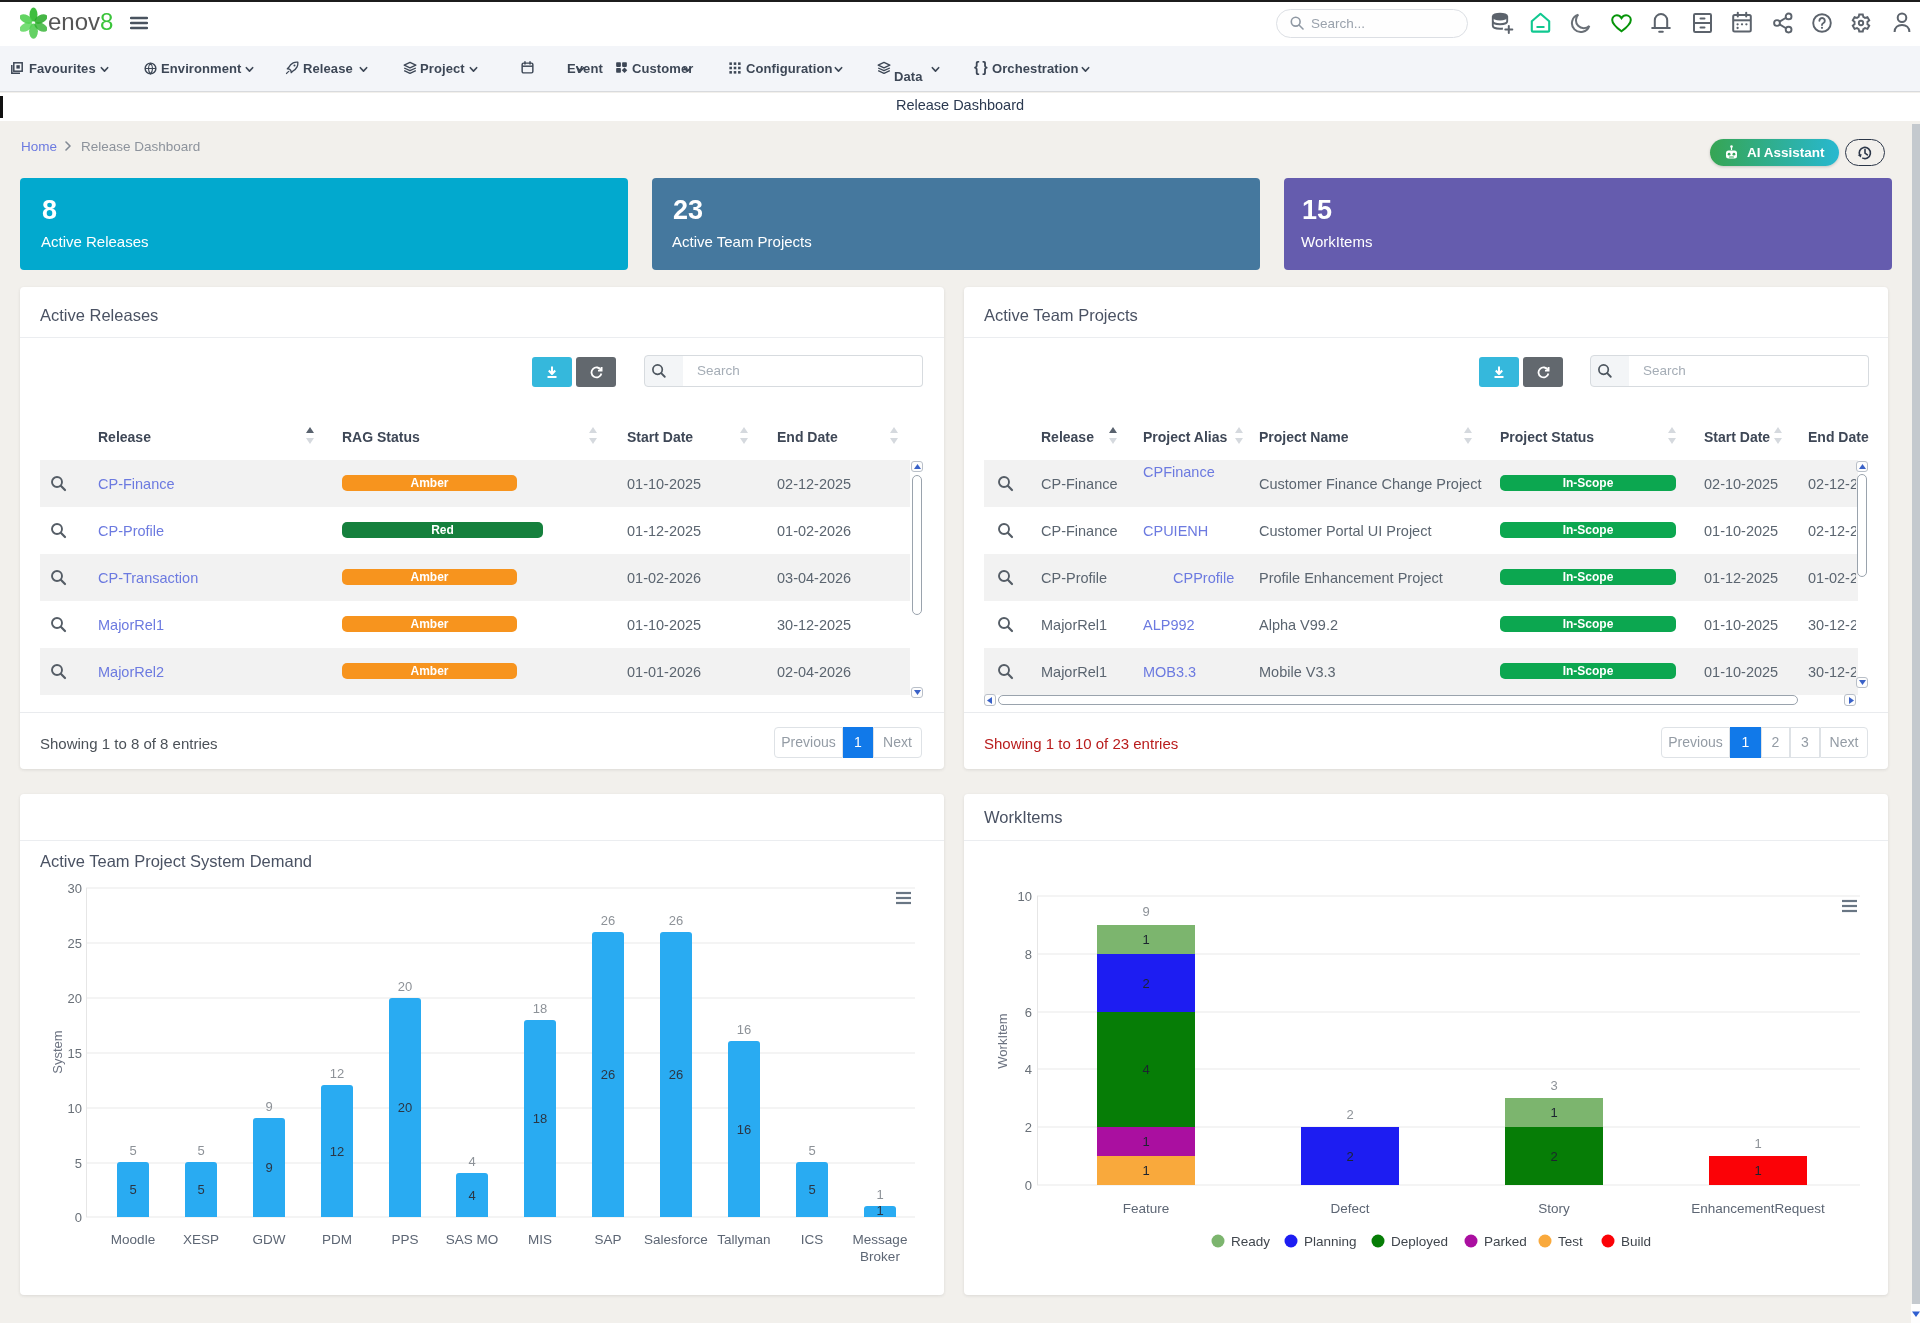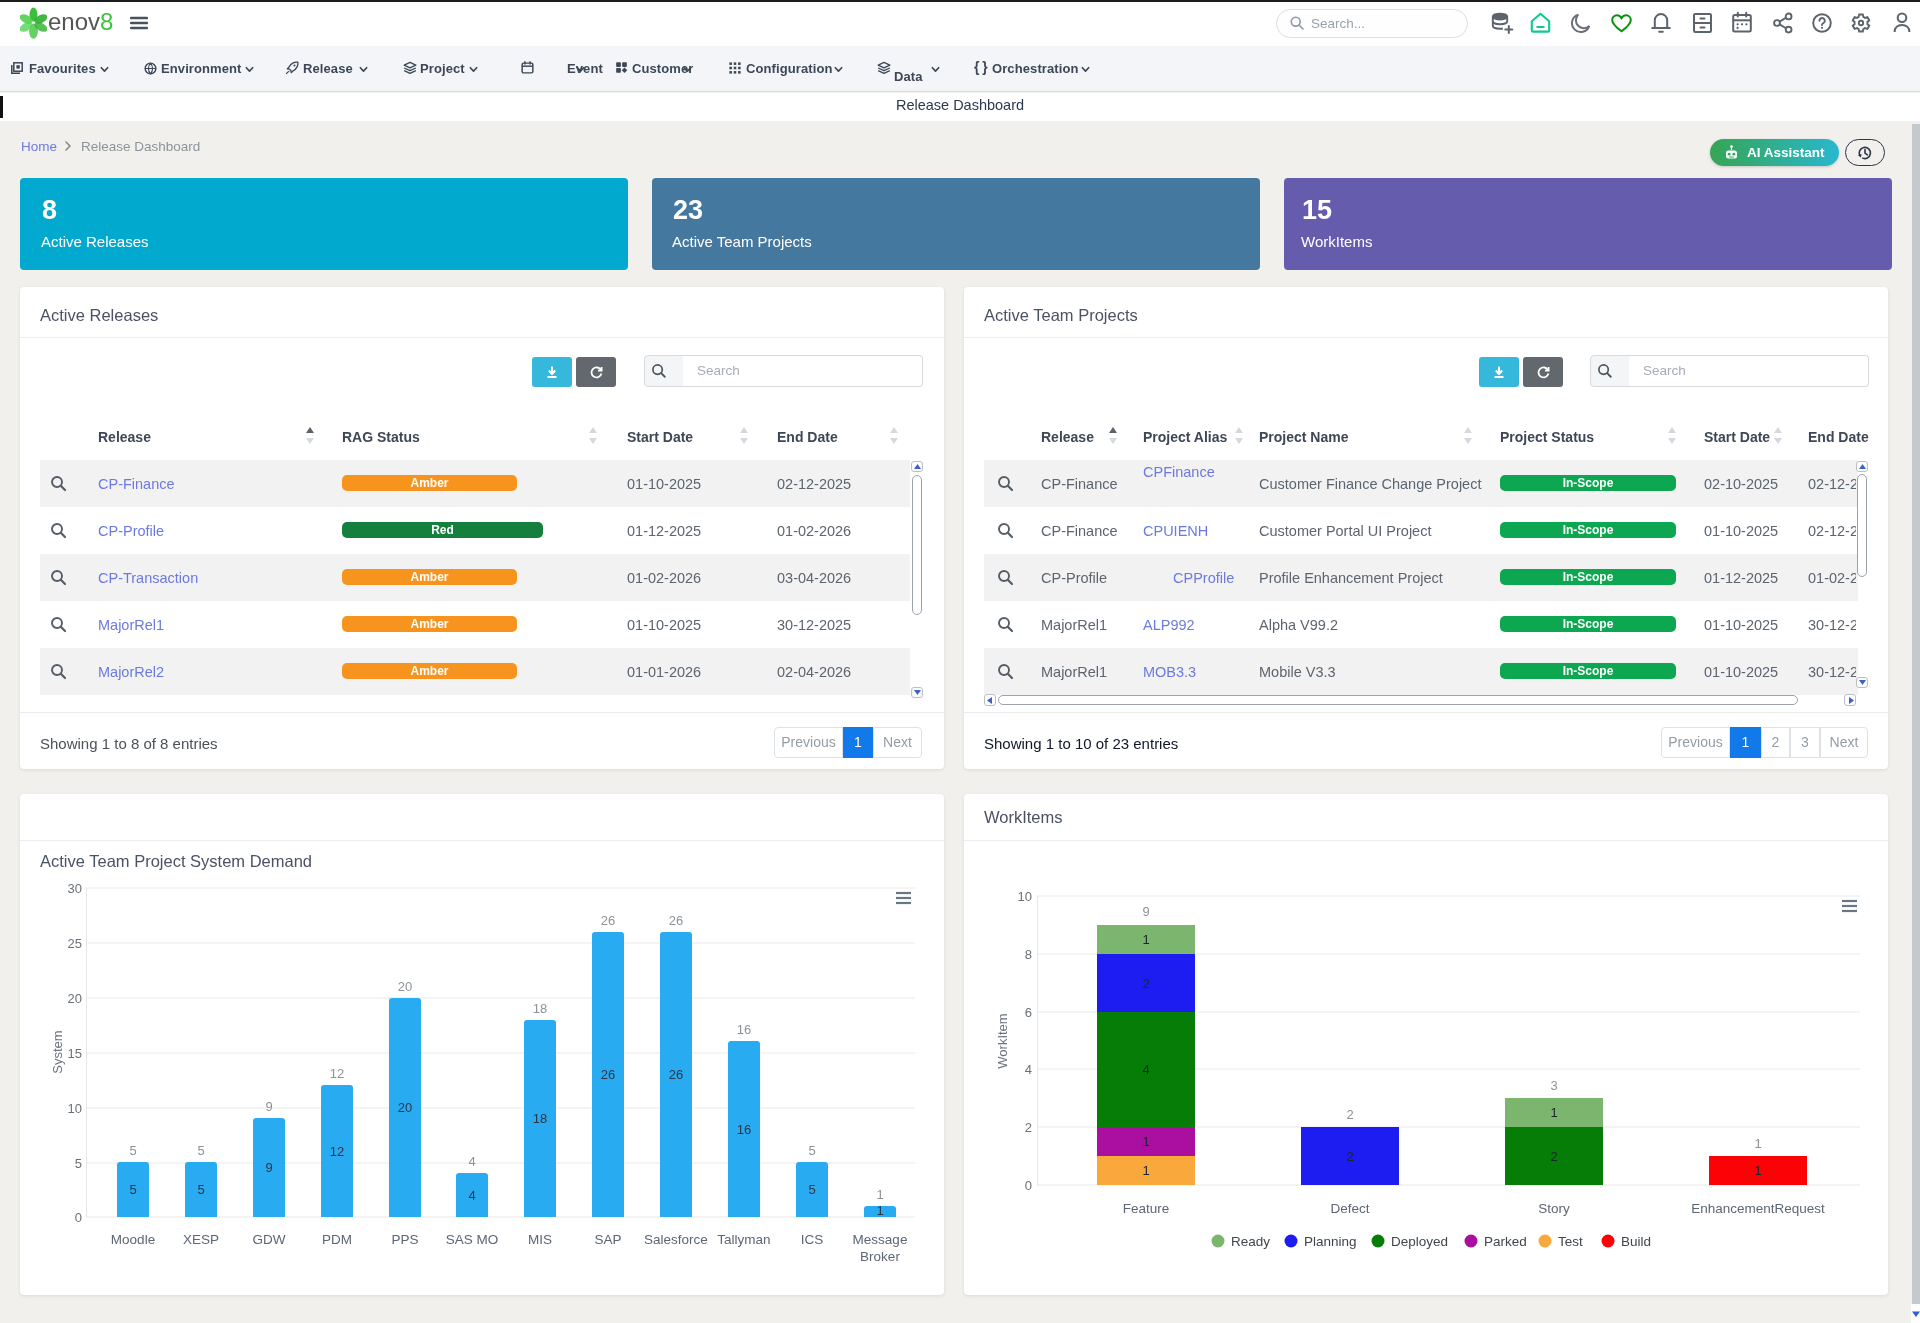--- a/index.html
+++ b/index.html
@@ -478,21 +478,21 @@
 <div class="abs" style="left:984px;top:694px;width:12px;height:12px;background:#fdfdfd;border:1px solid #b9bfc8;border-radius:3px;"></div>
 <svg class="abs" style="left:987px;top:696.5px;" width="6" height="7" viewBox="0 0 6 7">
       <path d="M5 0 L5 7 L0 3.5 Z" fill="#3a62c8"></path>
     </svg>
 <div class="abs" style="left:998px;top:695px;width:800px;height:10px;background:#fff;border:1px solid #9aa3ad;border-radius:5px;"></div>
 <div class="abs" style="left:1844px;top:694px;width:12px;height:12px;background:#fdfdfd;border:1px solid #b9bfc8;border-radius:3px;"></div>
 <svg class="abs" style="left:1847.5px;top:696.5px;" width="6" height="7" viewBox="0 0 6 7">
       <path d="M1 0 L1 7 L6 3.5 Z" fill="#3a62c8"></path>
     </svg>
 <div class="abs" style="left:964px;top:712px;width:924px;height:1px;background:#e9ebee;"></div>
-<div class="abs" style="left:984px;top:735px;font-size:15px;color:#0f172a;">Showing 1 to 10 of 23 entries</div>
+<div class="abs" style="left:984px;top:735px;font-size:15px;color:#b91c1c;">Showing 1 to 10 of 23 entries</div>
 <div class="abs pgbtn" style="left:1661px;top:727px;width:69px;border-radius:4px 0 0 4px;">Previous</div>
 <div class="abs pgbtn" style="left:1730px;top:727px;width:31px;background:#1179e9;border-color:#1179e9;color:#fff;">1</div>
 <div class="abs pgbtn" style="left:1761px;top:727px;width:29px;">2</div>
 <div class="abs pgbtn" style="left:1790px;top:727px;width:30px;">3</div>
 <div class="abs pgbtn" style="left:1820px;top:727px;width:48px;border-radius:0 4px 4px 0;">Next</div>
 
 <div class="card" style="left:20px;top:794px;width:924px;height:501px;"></div>
 <div class="abs cardtitle" style="left:40px;top:808px;margin-top:44px;">Active Team Project System Demand</div>
 <div class="abs" style="left:20px;top:840px;width:924px;height:1px;background:#ebedf0;"></div>
 <svg class="abs" style="left:20px;top:794px;" width="924" height="501" viewBox="0 0 924 501" font-family="Liberation Sans, sans-serif">

